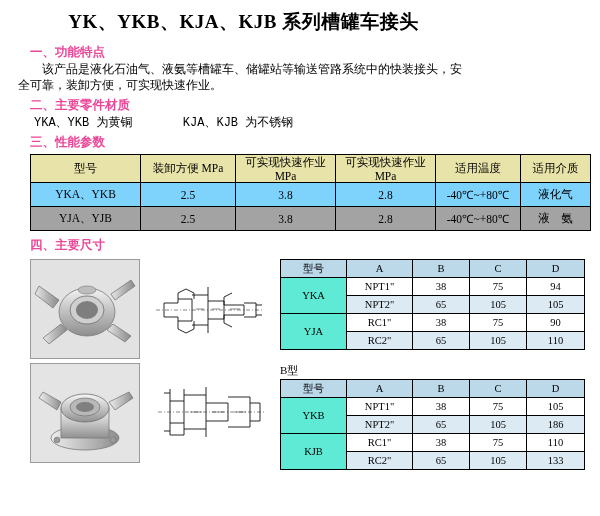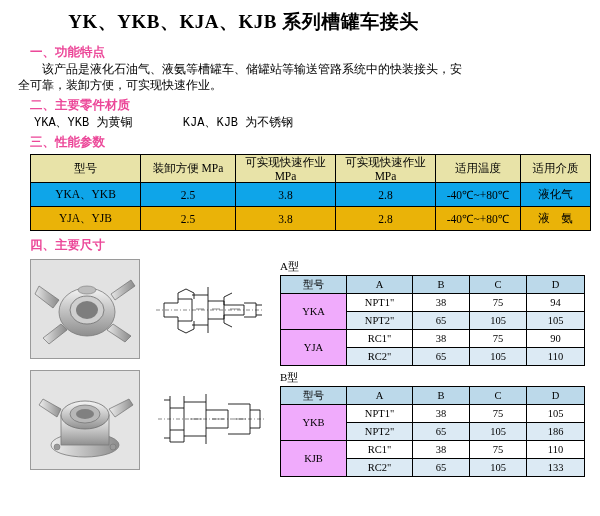--- a/index.html
+++ b/index.html
@@ -69,24 +69,24 @@
     font-size: 11.5px;
     height: 23px;
     padding: 0 2px;
     font-family: "Liberation Serif", serif;
   }
   table.spec thead th {
     background: #e8e3a8;
     font-weight: normal;
   }
   table.spec tbody td {
-    background: #0ea5e9;
+    background: #7dd3fc;
   }
   table.spec tbody tr.alt td {
-    background: #eab308;
+    background: #a3a3a3;
   }
 
   
   .dim-area {
     position: relative;
     margin-top: 5px;
   }
   .row-block {
     display: flex;
     align-items: flex-start;
@@ -137,21 +137,21 @@
     background: #bcd9ea;
     font-weight: normal;
   }
   table.dim td {
     background: #ffffff;
   }
   table.dim td.shade {
     background: #dceaf4;
   }
   table.dim td.model {
-    background: #f0abfc;
+    background: #5eead4;
   }
 
   
   svg { display: block; }
 </style>
 </head>
 <body>
 
 <div class="page">
 
@@ -259,21 +259,20 @@
             <path d="M6 51 L114 51"></path>
           </g>
           <g stroke="#111" stroke-width="0.5" fill="none">
             <path d="M46 50 L54 50 M62 50 L70 50"></path>
             <path d="M80 50 L90 50"></path>
           </g>
         </svg>
       </div>
 
       <div class="tbl-wrap">
-        <div class="tbl-label">A型</div>
         <table class="dim">
           <colgroup>
             <col style="width:66px">
               <col style="width:66px">
               <col style="width:57px">
               <col style="width:57px">
               <col style="width:58px">
           </colgroup>
           <thead>
             <tr>

